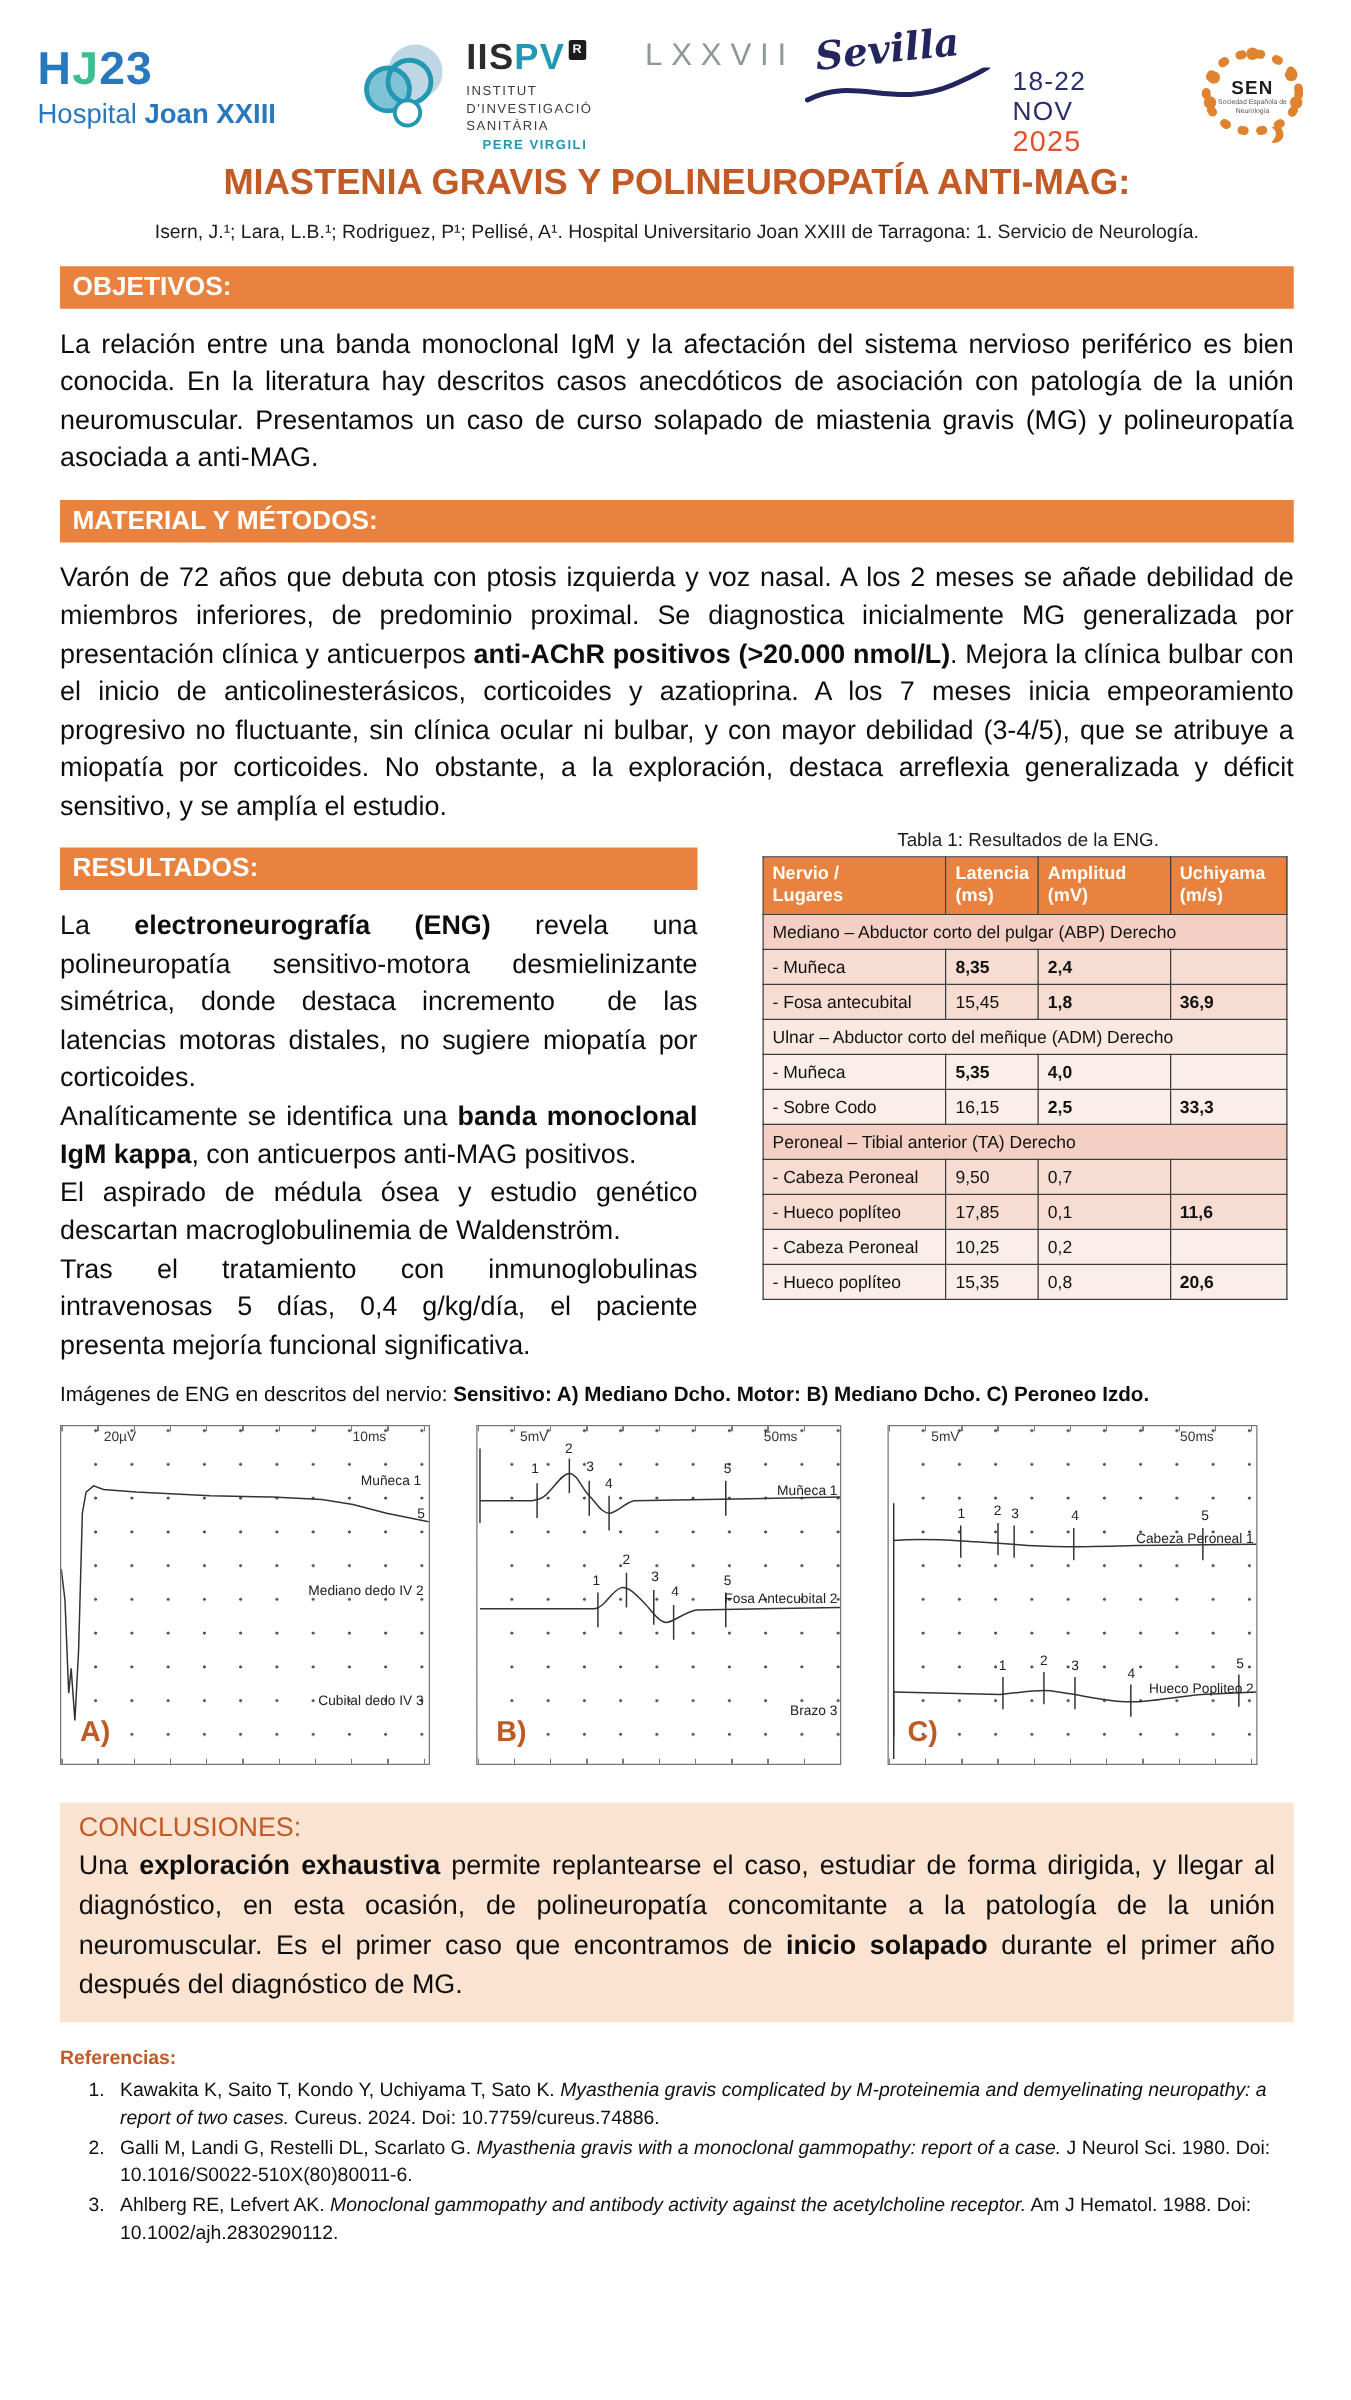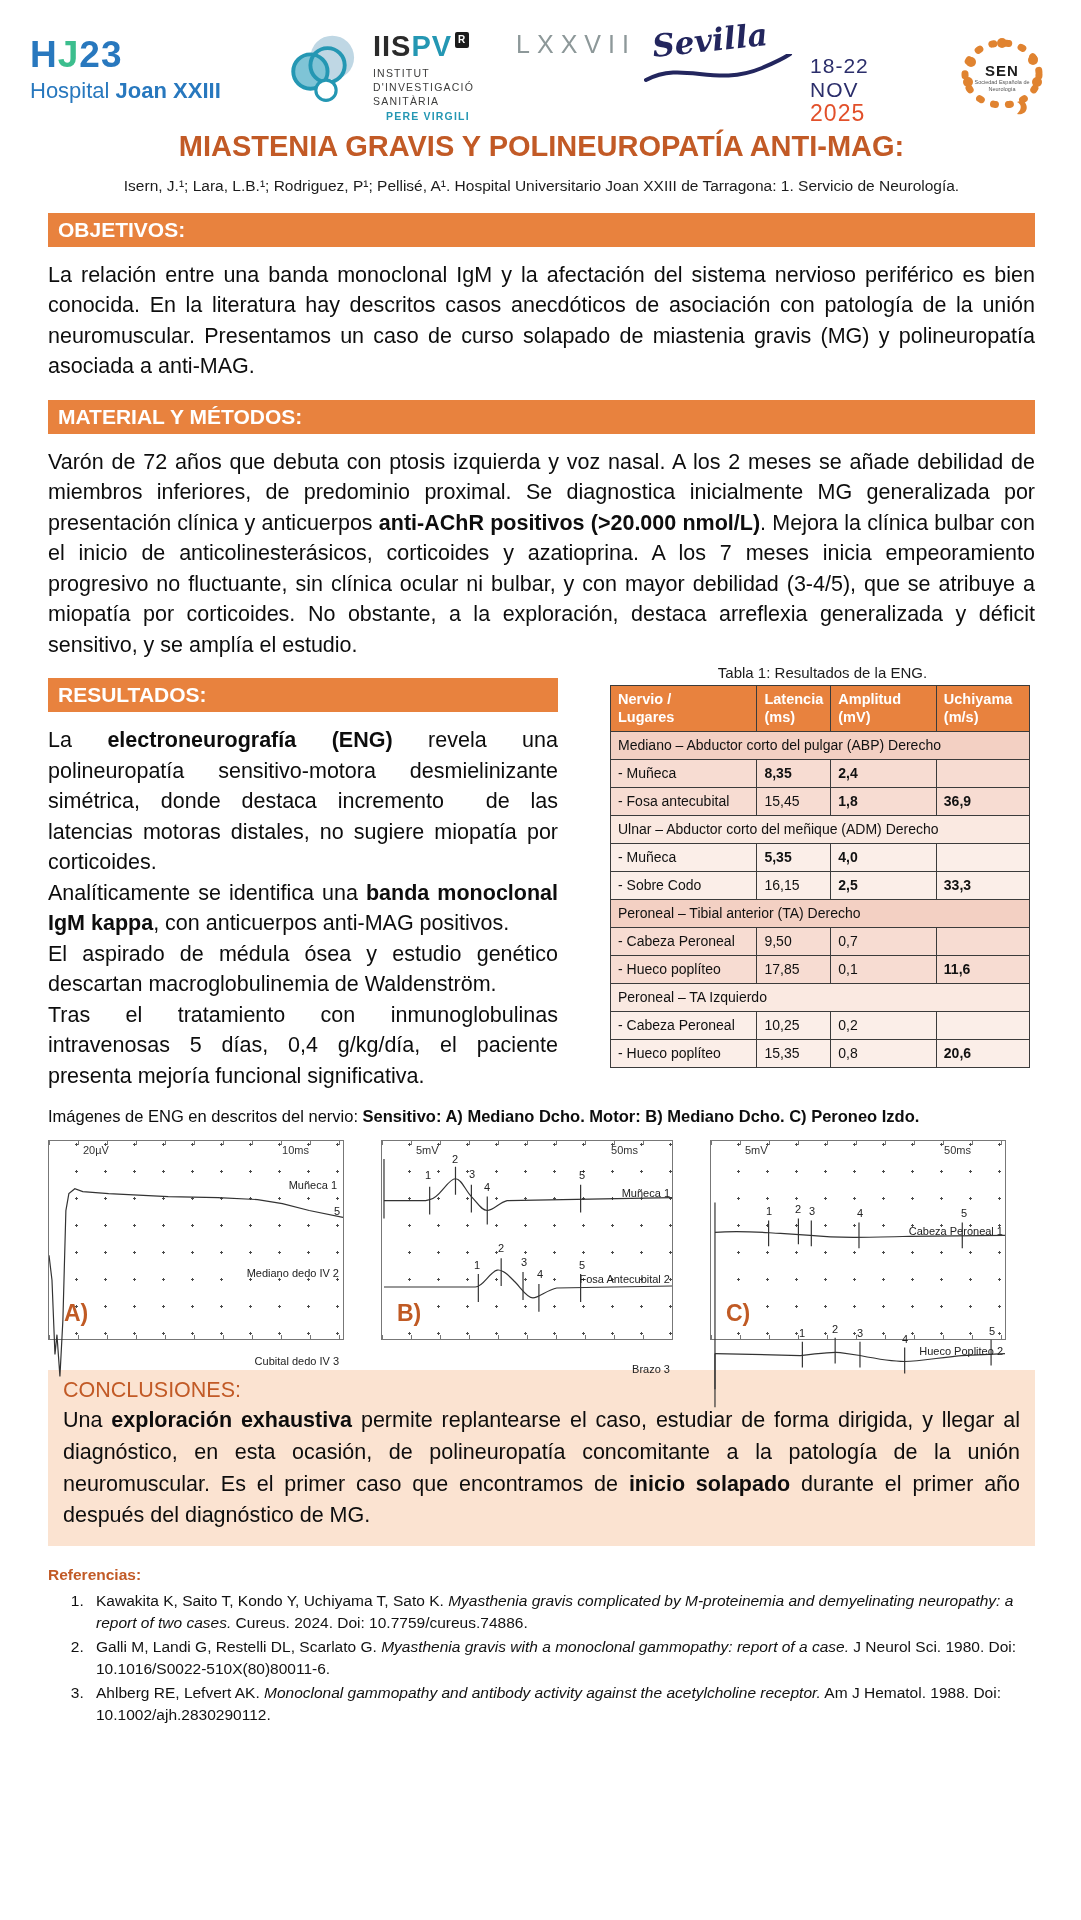--- a/index.html
+++ b/index.html
@@ -62,21 +62,21 @@
   table.eng tr.dk td { background:#F7DCD2; }
   table.eng tr.dk td.sec { background:#F3D0C3; }
   table.eng tr.lt td { background:#FBEEE8; }
   table.eng tr.lt td.sec { background:#FAE9E1; }
   table.eng td { height:28px; }
   table.eng td.b { font-weight:bold; }
 
   
   .fig-caption { font-size:16.5px; margin-top:16px; color:#0d0d0d; }
   .panels { display:flex; margin-top:14px; }
-  .panel { position:relative; width:296px; height:200px; border:1px solid #777; background-color:#fff;
+  .panel { position:relative; width:296px; height:272px; border:1px solid #777; background-color:#fff;
            background-image:radial-gradient(circle, #4a4a4a 1.1px, transparent 1.3px);
            background-size:29px 27px; background-position:13px 17px;padding-left:42px; }
   .panel::before, .panel::after { content:""; position:absolute; left:0; right:0; height:4px;
            background:repeating-linear-gradient(90deg, #777 0 1px, transparent 1px 29px); }
   .panel::before { top:0; } .panel::after { bottom:0; }
   .panel + .panel { margin-left:37px; }
   .panel svg { position:absolute; inset:0; }
   .pscale { position:absolute; top:3px; font-size:11px; color:#333; }
   .pscale.l { left:34px; } .pscale.r { right:34px; }
   .ptrace { position:absolute; font-size:11px; color:#222; white-space:nowrap; }
@@ -230,23 +230,20 @@
                 <td>- Cabeza Peroneal</td>
                 <td>9,50</td>
                 <td>0,7</td>
                 <td></td>
               </tr>
               <tr class="dk">
                 <td>- Hueco poplíteo</td>
                 <td>17,85</td>
                 <td>0,1</td>
                 <td class="b">11,6</td>
-              </tr>
-              <tr class="lt">
-                <td colspan="4" class="sec">Peroneal – TA Izquierdo</td>
               </tr>
               <tr class="lt">
                 <td>- Cabeza Peroneal</td>
                 <td>10,25</td>
                 <td>0,2</td>
                 <td></td>
               </tr>
               <tr class="lt">
                 <td>- Hueco poplíteo</td>
                 <td>15,35</td>

